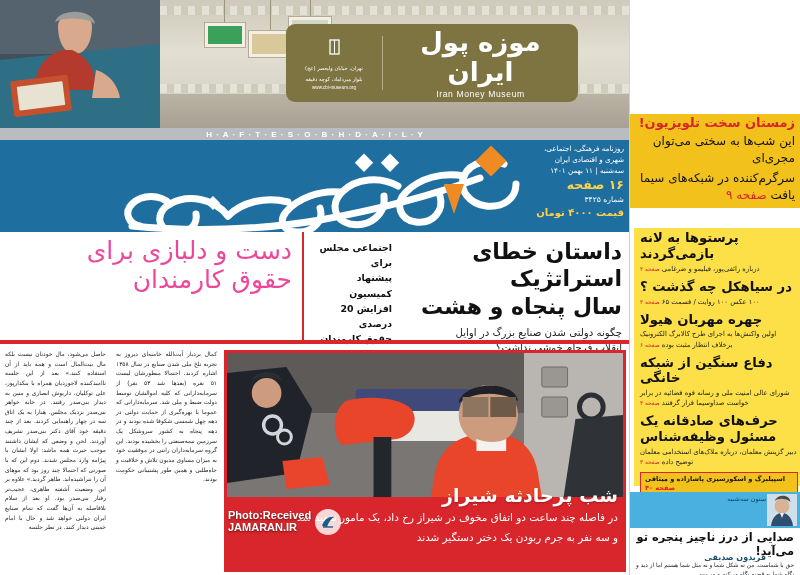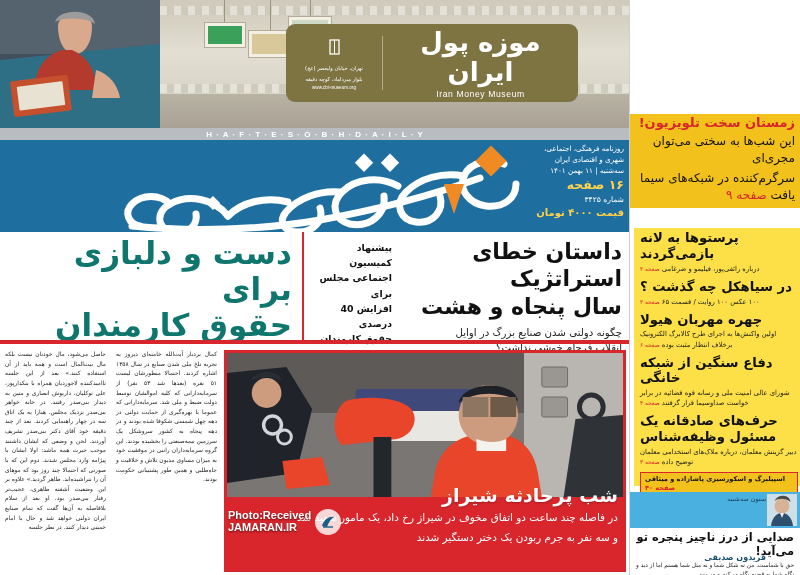--- a/index.html
+++ b/index.html
@@ -64,21 +64,21 @@
   
   .hl-row { position: absolute; top: 232px; left: 0; width: 630px; height: 112px; display: flex; }
   .hl-left { width: 232px; padding: 6px 8px 0 8px; text-align: right; }
   .hl-left h1 { font-size: 22px; font-weight: 700; color: #111; line-height: 1.24; letter-spacing: -0.6px; }
   .hl-left .deck { font-size: 10.2px; color: #222; line-height: 1.45; margin-top: 6px; }
   .hl-mid { width: 96px; padding: 8px 6px 0 8px; text-align: right;
             border-left: 2px solid #d8262c; }
   .hl-mid .l { font-size: 9.4px; font-weight: 700; color: #111; line-height: 1.62; }
   .hl-mid .pg { color: #d51a20; font-size: 6.6px; }
   .hl-right { flex: 1; padding: 4px 10px 0 4px; text-align: right; }
-  .hl-right h1 { font-size: 31px; font-weight: 700; color: #0f766e; line-height: 1.16; letter-spacing: -1px; }
+  .hl-right h1 { font-size: 25px; font-weight: 400; color: #ec4899; line-height: 1.16; letter-spacing: -1px; }
   .redrule { position: absolute; top: 340px; left: 0; width: 630px; height: 4px; background: #d8262c; }
 
   
   .lower { position: absolute; top: 348px; left: 0; width: 630px; height: 227px; display: flex; }
   .photo-col { position: relative; width: 408px; height: 227px; padding: 2px 4px 0 2px; }
   .photo-box { position: relative; width: 100%; height: 150px; border: 3px solid #d8262c;
      background: #6d6a68; overflow: hidden; }
   .caption-bar { position: relative; width: 100%; background: #d8262c; color: #fff;
      padding: 2px 8px 5px 0; text-align: right; height: 72px; }
   .caption-bar h2 { font-size: 19px; font-weight: 700; line-height: 1.1; margin-top: -17px;
@@ -243,23 +243,23 @@
         <span>داستان خطای استراتژیک</span><br>
         <span>سال پنجاه و هشت</span>
       </h1>
       <div class="deck">
         <div>چگونه دولتی شدن صنایع بزرگ در اوایل</div>
         <div>انقلاب فرجام خوشی نداشت؟</div>
       </div>
     </div>
 
     <div class="hl-mid">
+      <div class="l">اجتماعی مجلس برای</div>
       <div class="l">پیشنهاد کمیسیون</div>
-      <div class="l">اجتماعی مجلس برای</div>
-      <div class="l">افزایش 40 درصدی</div>
+      <div class="l">افزایش 20 درصدی</div>
       <div class="l">حقوق کارمندان و</div>
       <div class="l">
         <span>مقرری سربازان</span>
         <span class="pg">صفحه ۲</span>
       </div>
     </div>
 
     <div class="hl-right">
       <h1>
         <span>دست و دلبازی برای</span><br>

